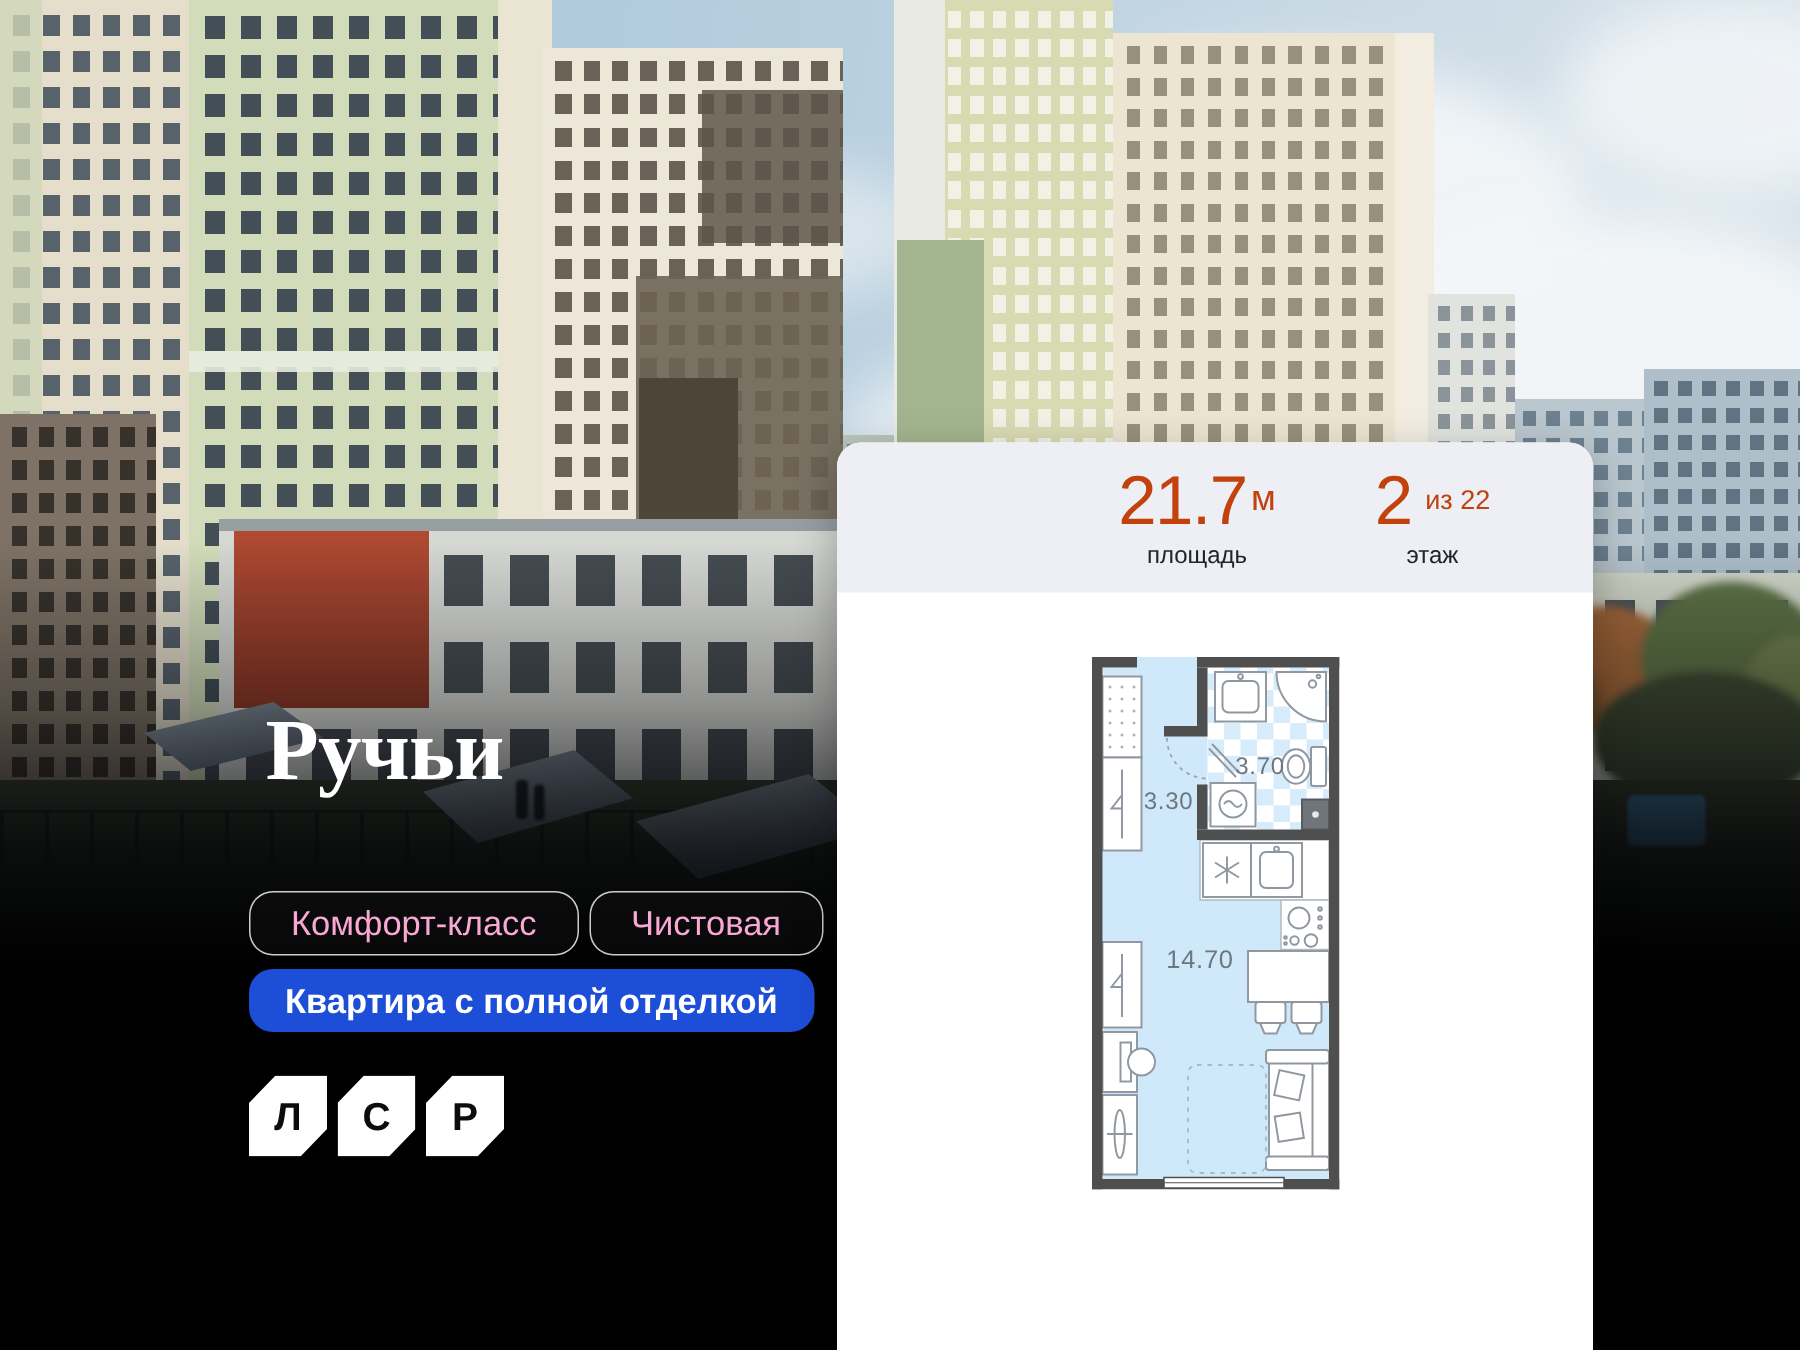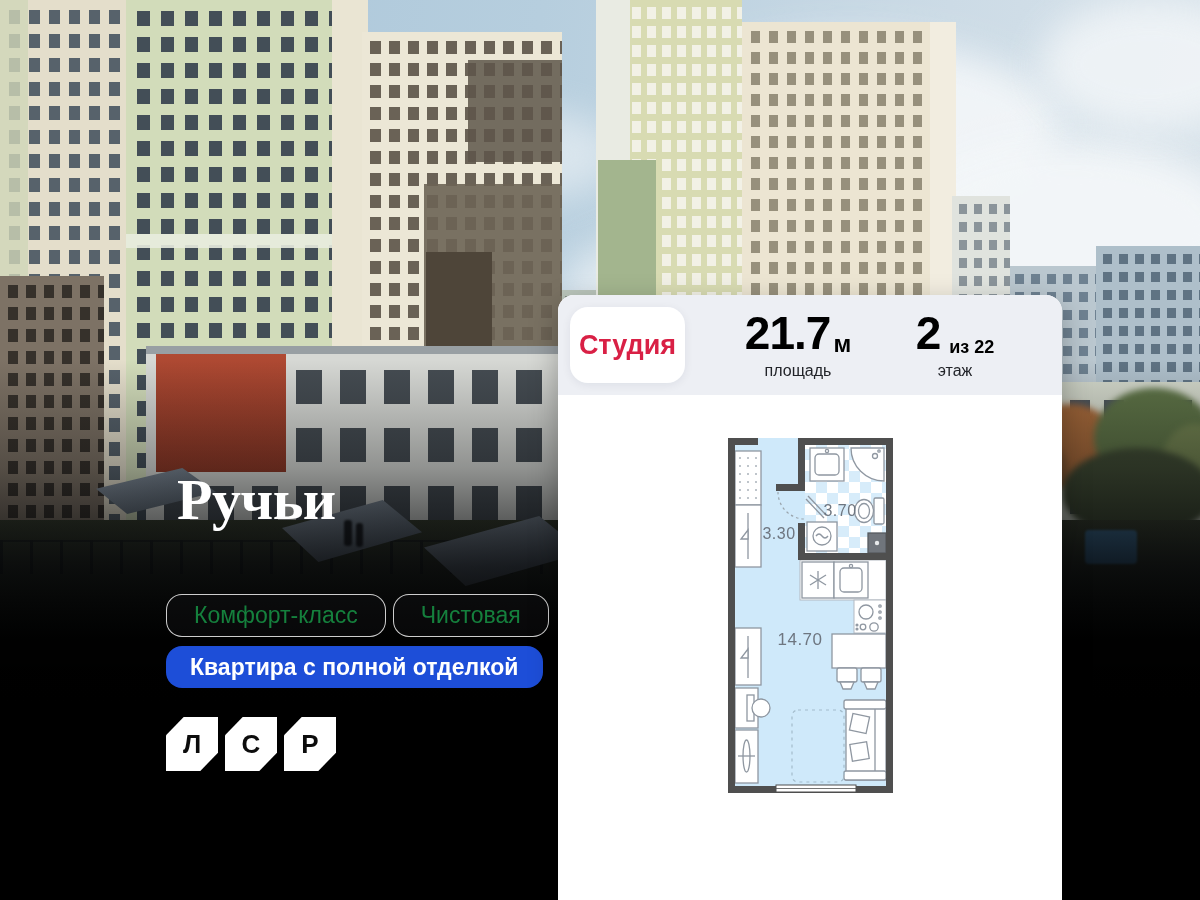--- a/index.html
+++ b/index.html
@@ -27,38 +27,38 @@
   .person{position:absolute;background:#1d2024;border-radius:3px;filter:blur(1px);}
   .ground{position:absolute;left:0;top:520px;width:1200px;height:380px;
     background:linear-gradient(to bottom,#39402f 0%,#15171a 45%,#000 75%);}
   .shade{position:absolute;inset:0;
     background:linear-gradient(to bottom, rgba(3,4,6,0) 40%, rgba(3,4,6,.33) 52%, rgba(3,4,6,.8) 63%, rgba(0,0,0,.97) 71%, #000 78%);}
   
   .title{position:absolute;left:165px;top:454px;color:#fff;font-size:58px;font-weight:700;letter-spacing:-.5px;}
   .tags{position:absolute;left:166px;top:594px;display:flex;gap:7px;}
   .tag{height:43px;display:flex;align-items:center;padding:0 27px;border-radius:16px;
     border:1.5px solid rgba(255,255,255,.8);background:rgba(14,14,16,.55);
-    color:#15803d;font-size:23px;font-weight:500;}
+    color:#f9a8d4;font-size:23px;font-weight:500;}
   .highlight{position:absolute;left:166px;top:646px;height:42px;display:inline-flex;align-items:center;
     padding:0 24px;border-radius:16px;color:#fff;font-size:23px;font-weight:600;}
   .logo{position:absolute;left:166px;top:717px;display:flex;gap:7px;}
   .logo-tile{width:52px;height:54px;background:#fff;display:flex;align-items:center;justify-content:center;
     clip-path:polygon(34% 0,100% 0,100% 66%,66% 100%,0 100%,0 34%);
     color:#0c0c0c;font-size:26px;font-weight:800;}
   
   .card{position:absolute;left:558px;top:295px;width:504px;height:605px;background:#fff;
     border-radius:16px 16px 0 0;box-shadow:0 10px 30px rgba(0,0,0,.28);}
   .card-header{position:relative;height:100px;border-radius:16px 16px 0 0;}
   .chip{position:absolute;left:12px;top:12px;width:115px;height:76px;background:#fff;border-radius:18px;
     display:flex;align-items:center;justify-content:center;font-size:27px;font-weight:700;
     box-shadow:0 2px 10px rgba(20,30,60,.07);}
   .stat{position:absolute;top:0;height:100%;display:flex;flex-direction:column;align-items:center;justify-content:center;}
   .stat--area{left:155px;width:170px;}
   .stat--floor{left:322px;width:150px;}
-  .stat-value{display:flex;align-items:flex-end;color:#000000;font-weight:700;line-height:1;}
+  .stat-value{display:flex;align-items:center;color:#c2410c;font-weight:400;line-height:1;}
   .stat-big{font-size:46px;letter-spacing:-1px;}
   .stat-unit{font-size:24px;margin-left:3px;}
   .stat--floor .stat-unit{font-size:18px;margin-left:9px;}
   .stat-label{font-size:16px;color:#222429;margin-top:6px;}
   .plan{position:absolute;left:170px;top:143px;}
   .plan text{font-family:"Liberation Sans","DejaVu Sans",sans-serif;fill:#6e7680;letter-spacing:.5px;}
 </style>
 </head>
 <body>
 
@@ -141,21 +141,20 @@
   <div class="highlight" style="background:#1d4ed8;">Квартира с полной отделкой</div>
 
   <div class="logo">
     <span class="logo-tile">Л</span>
     <span class="logo-tile">С</span>
     <span class="logo-tile">Р</span>
   </div>
 
   <div class="card">
     <div class="card-header" style="background:#edeff4;">
-      <div class="chip" style="color:#d92045;">Студия</div>
       <div class="stat stat--area">
         <div class="stat-value">
           <span class="stat-big">21.7</span>
             <span class="stat-unit">м</span>
         </div>
         <div class="stat-label">площадь</div>
       </div>
       <div class="stat stat--floor">
         <div class="stat-value">
           <span class="stat-big">2</span>

